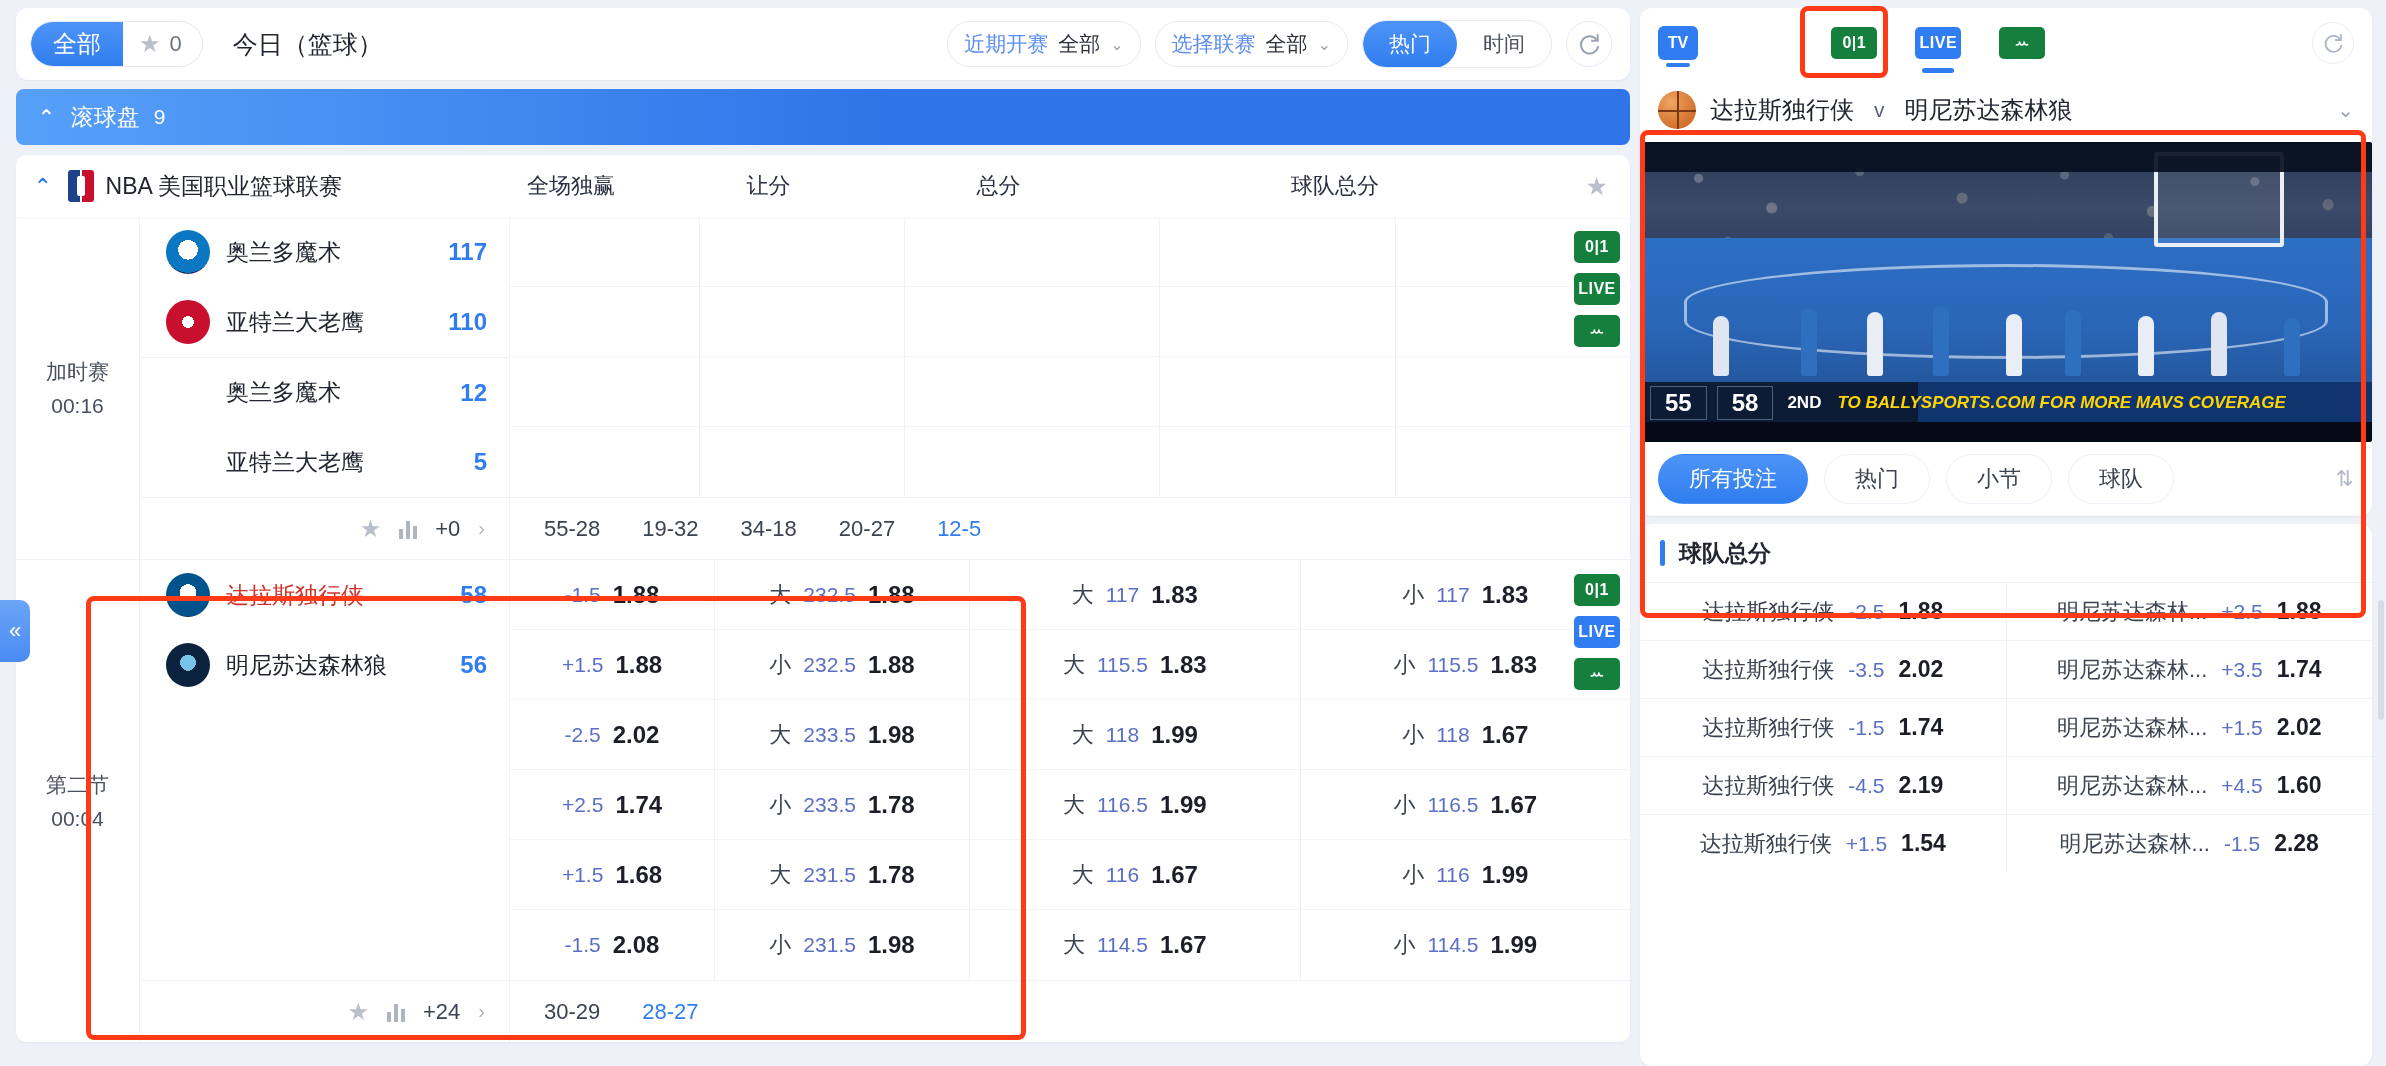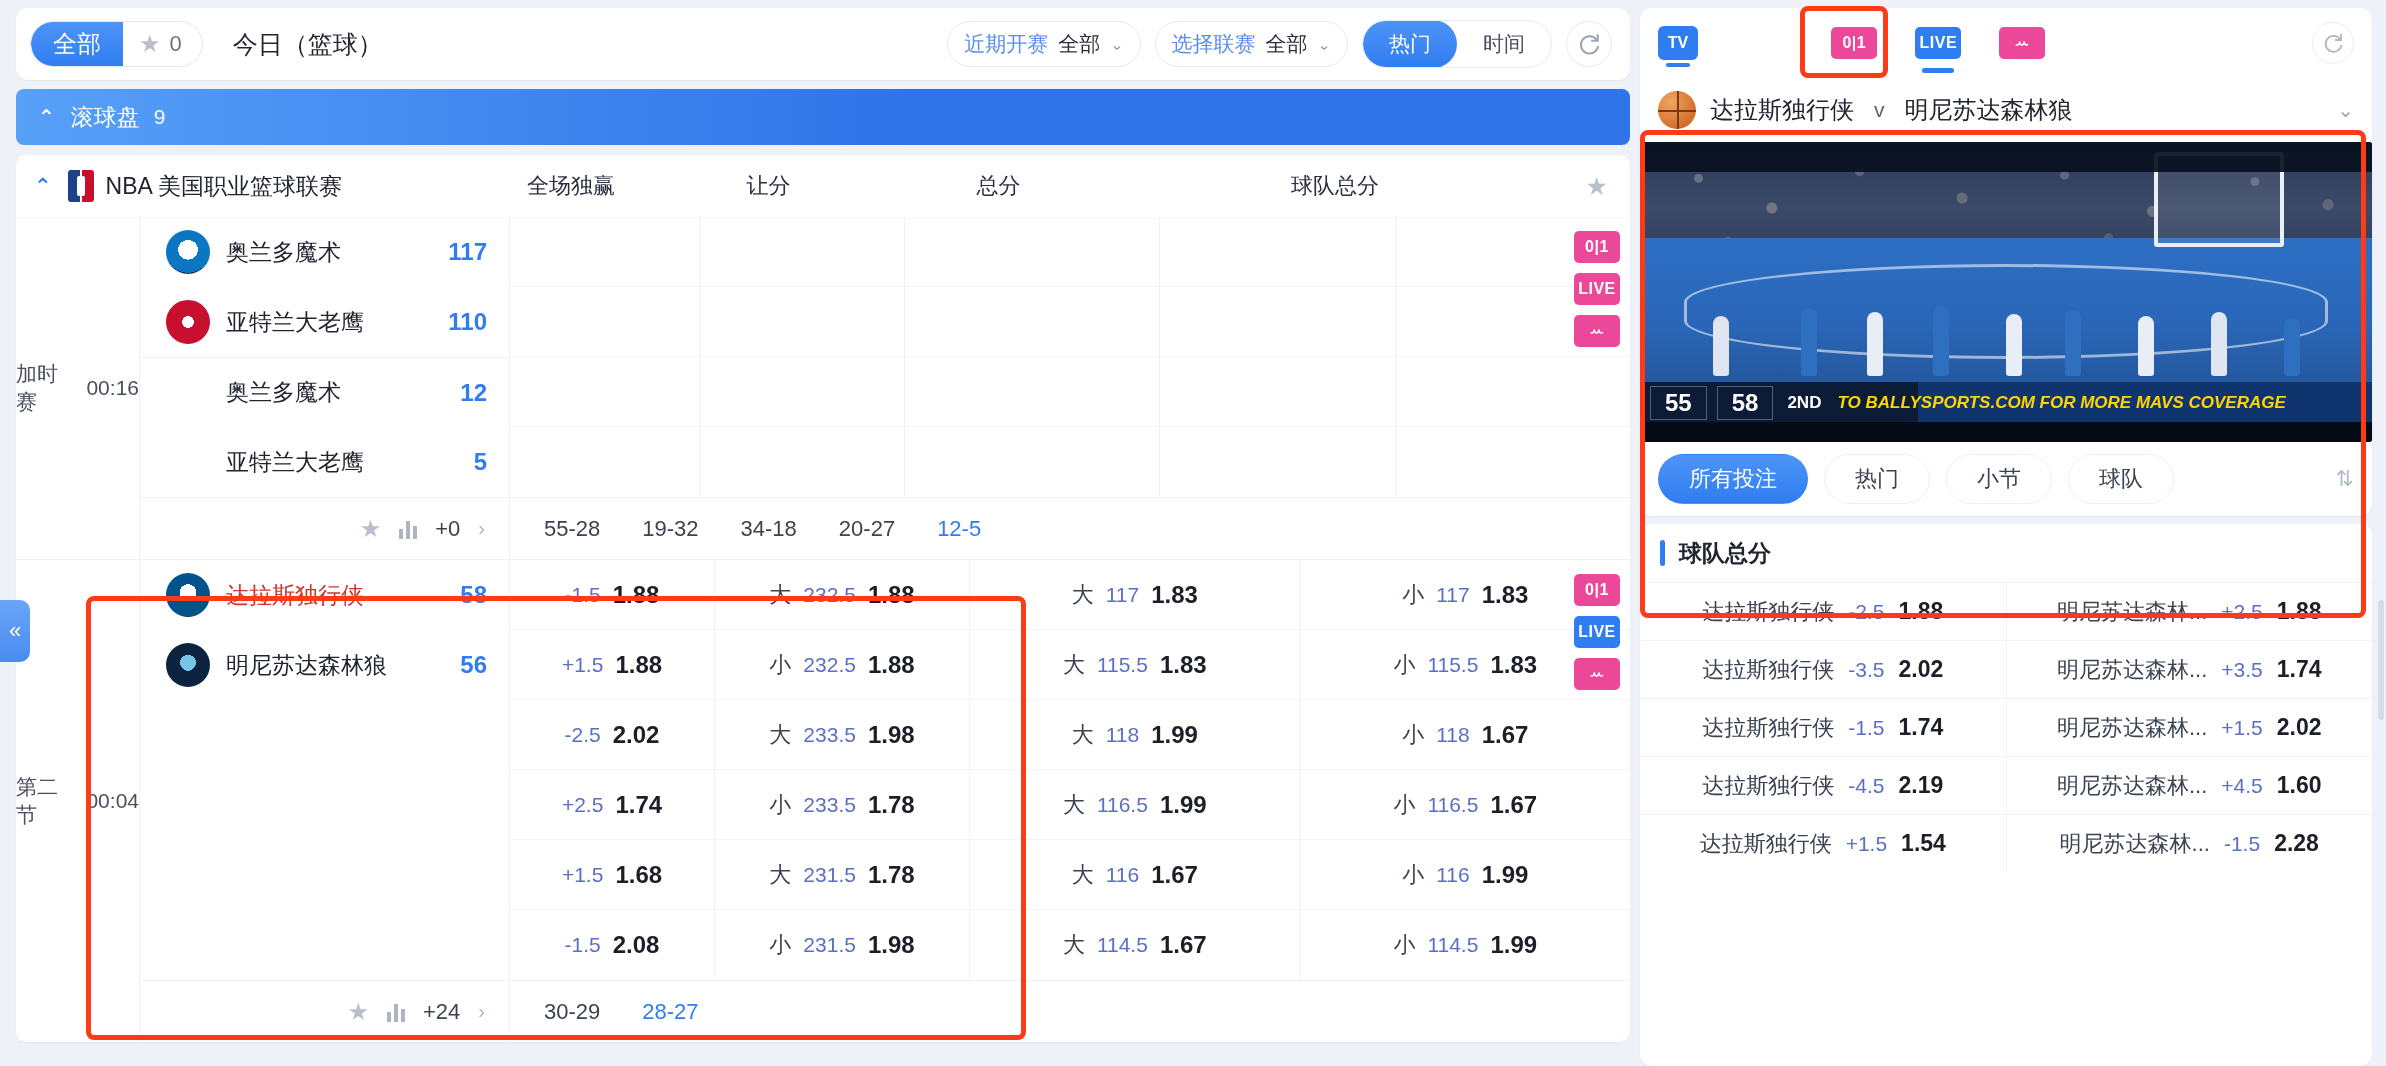--- a/index.html
+++ b/index.html
@@ -87,21 +87,21 @@
   .league .name{ font-size:23px; color:#20252f; }
   .lg-cols{ position:absolute; left:460px; right:86px; display:flex; }
   .lg-col{ font-size:22px; color:#2b3040; text-align:center; }
   .lg-star{ position:absolute; right:22px; color:#b9bfcb; font-size:25px; }
 
   
   .matches{ background:#fff; border-radius:0 0 10px 10px; overflow:hidden;
             box-shadow:0 1px 2px rgba(30,50,90,.05); }
   .match{ display:flex; position:relative; }
   .m-status{
-    width:124px; flex:0 0 124px; display:flex; flex-direction:row;
+    width:124px; flex:0 0 124px; display:flex; flex-direction:column;
     align-items:center; justify-content:center; gap:8px;
     font-size:21px; color:#4a5060; border-right:1px solid #eef1f6;
   }
   .m-body{ flex:1; display:flex; flex-direction:column; }
   .m-grid{ display:flex; }
   .m-teams{ width:370px; flex:0 0 370px; border-right:1px solid #eef1f6; }
   .t-row{ height:70px; display:flex; align-items:center; padding:0 22px 0 26px; }
   .t-logo{ width:44px; height:44px; border-radius:50%; flex:0 0 44px; margin-right:16px; }
   .t-logo.blank{ background:transparent; }
   .t-name{ font-size:23px; color:#20252f; }
@@ -138,21 +138,21 @@
   .plus{ font-size:22px; color:#3b4250; }
   .arr{ color:#aeb5c2; font-size:20px; }
   .foot-q{ display:flex; align-items:center; padding-left:34px; gap:42px; font-size:22px; color:#3b4250;}
   .foot-q .live{ color:#2f7df0; }
 
   
   .side-badges{
     position:absolute; right:10px; top:14px; display:flex; flex-direction:column; gap:10px;
   }
   .badge{
-    width:46px; height:32px; border-radius:5px; background:#ec4899; color:#fff;
+    width:46px; height:32px; border-radius:5px; background:#15803d; color:#fff;
     display:flex; align-items:center; justify-content:center; font-size:16px; font-weight:bold;
     letter-spacing:.5px;
   }
   .badge.live-on{ background:#2f7df0; }
 
   
   .hl-frame{ position:absolute; border:5px solid #ff3b17; border-radius:8px; pointer-events:none; z-index:5; }
 
   .collapse{
     position:absolute; left:0; top:600px; width:30px; height:62px;

